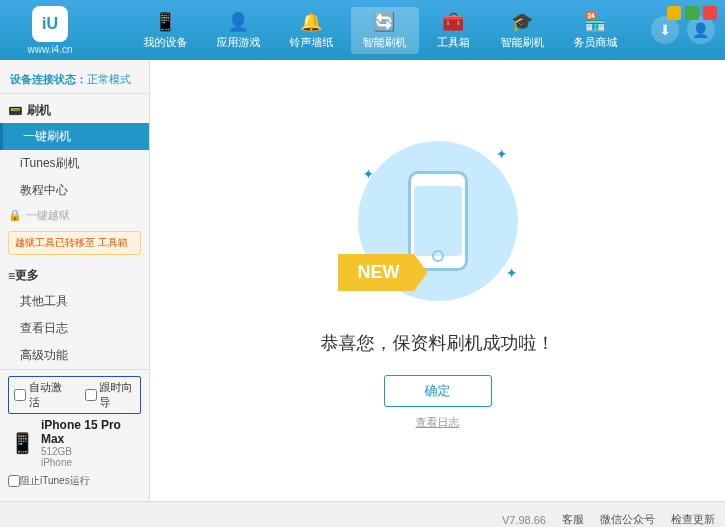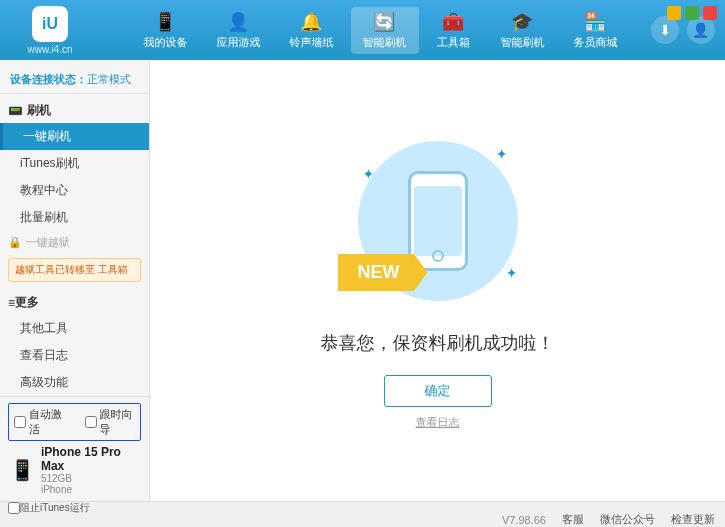--- a/index.html
+++ b/index.html
@@ -359,23 +359,20 @@
     </div>
 
     <div class="sidebar-item active">
       <span>一键刷机</span>
     </div>
     <div class="sidebar-item">
       <span>iTunes刷机</span>
     </div>
     <div class="sidebar-item">
       <span>教程中心</span>
-    </div>
-    <div class="sidebar-item">
-      <span>批量刷机</span>
     </div>
 
     <div class="sidebar-disabled">
       <span class="sec-icon">🔒</span>
       <span>一键越狱</span>
     </div>
     <div class="sidebar-notice">
       <span>越狱工具已转移至
 工具箱</span>
     </div>

